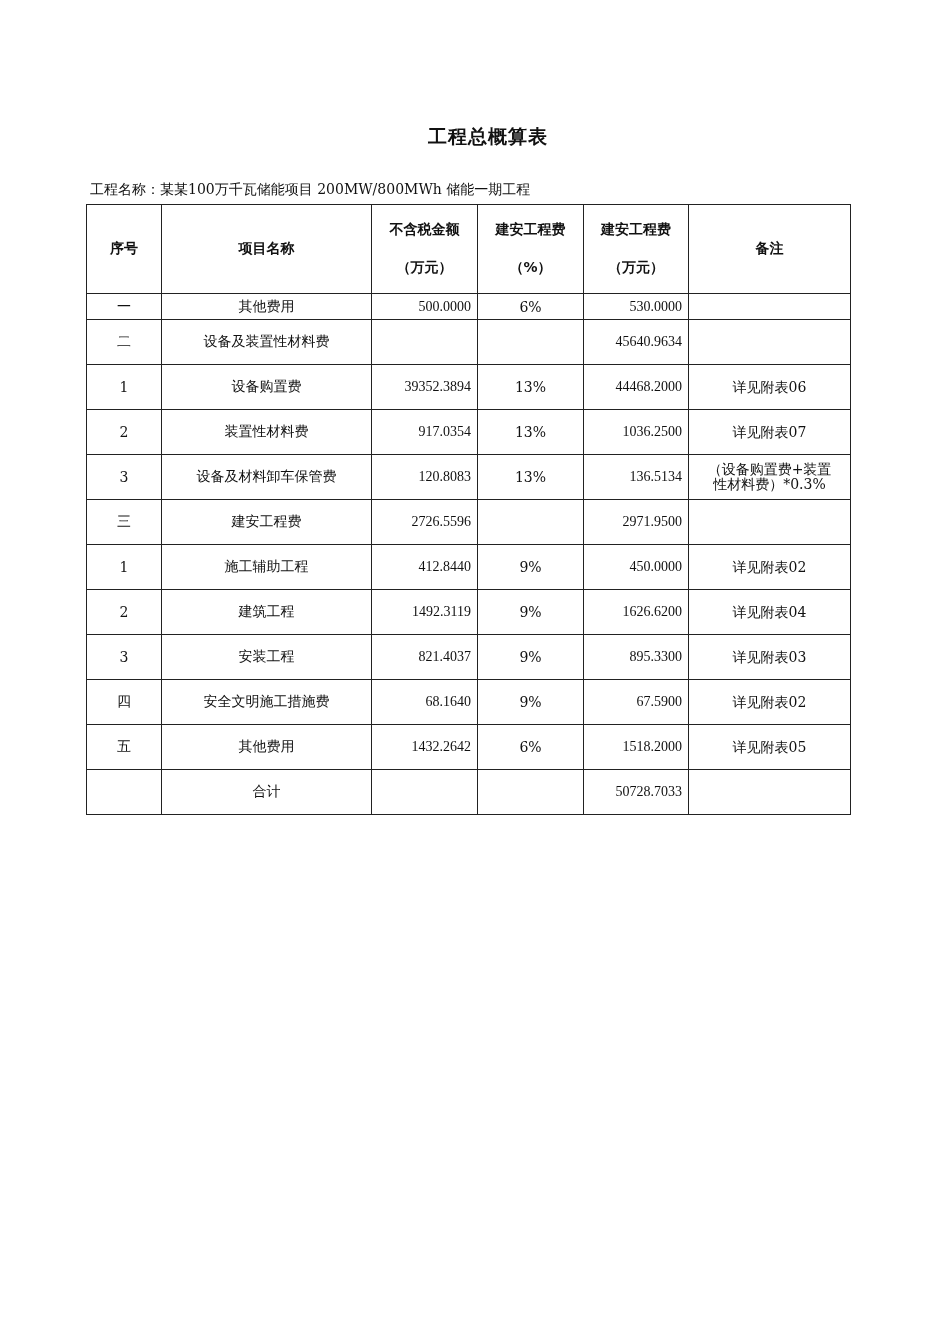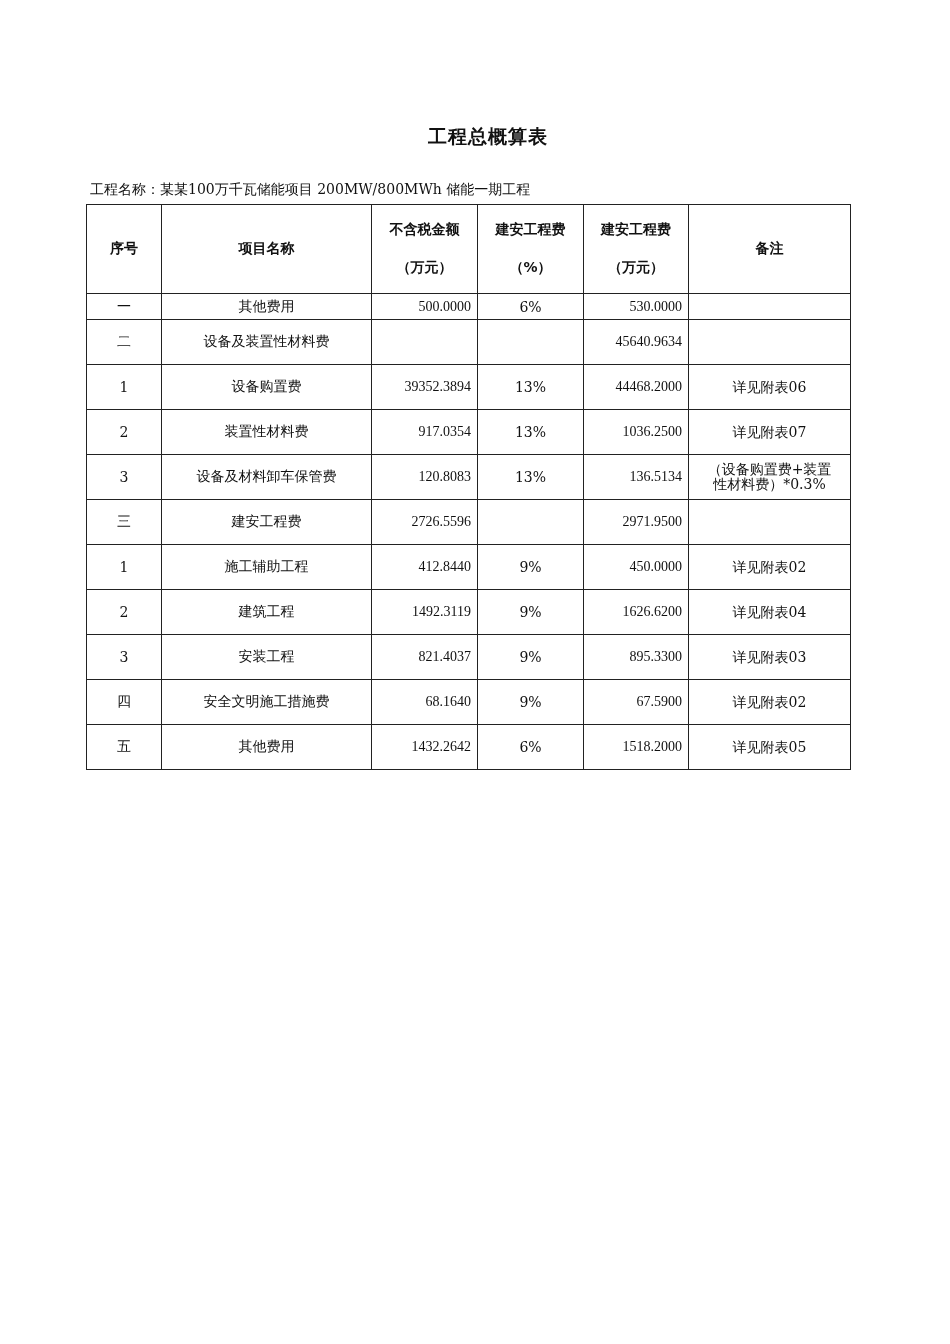--- a/index.html
+++ b/index.html
@@ -133,14 +133,22 @@
       <td class="note">详见附表02</td>
     </tr>
     <tr class="h-big">
       <td class="c">五</td>
       <td class="c">其他费用</td>
       <td class="r">1432.2642</td>
       <td class="c">6%</td>
       <td class="r">1518.2000</td>
       <td class="note">详见附表05</td>
     </tr>
+    <tr class="h-big">
+      <td class="c"></td>
+      <td class="c">合计</td>
+      <td class="r"></td>
+      <td class="c"></td>
+      <td class="r">50728.7033</td>
+      <td class="note"></td>
+    </tr>
   </tbody>
 </table>
 
 </body></html>

